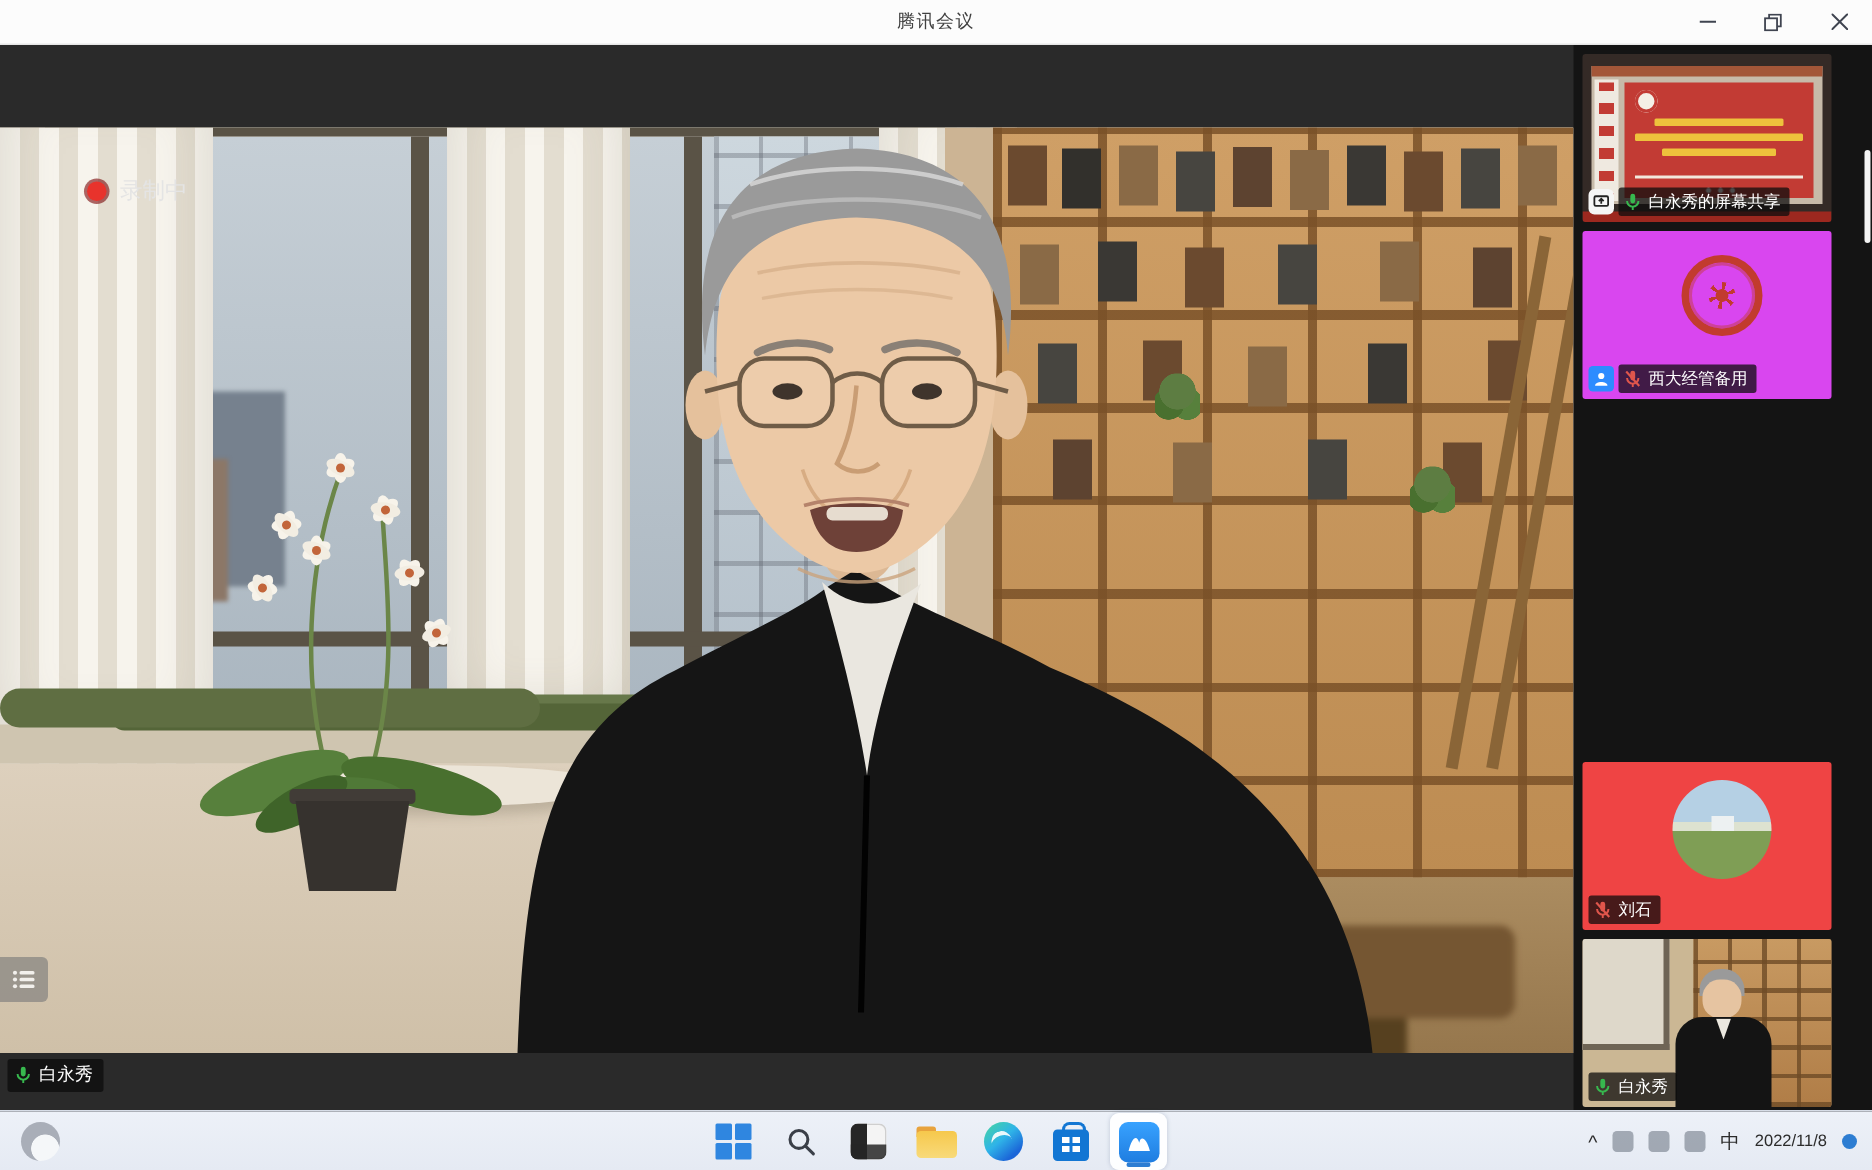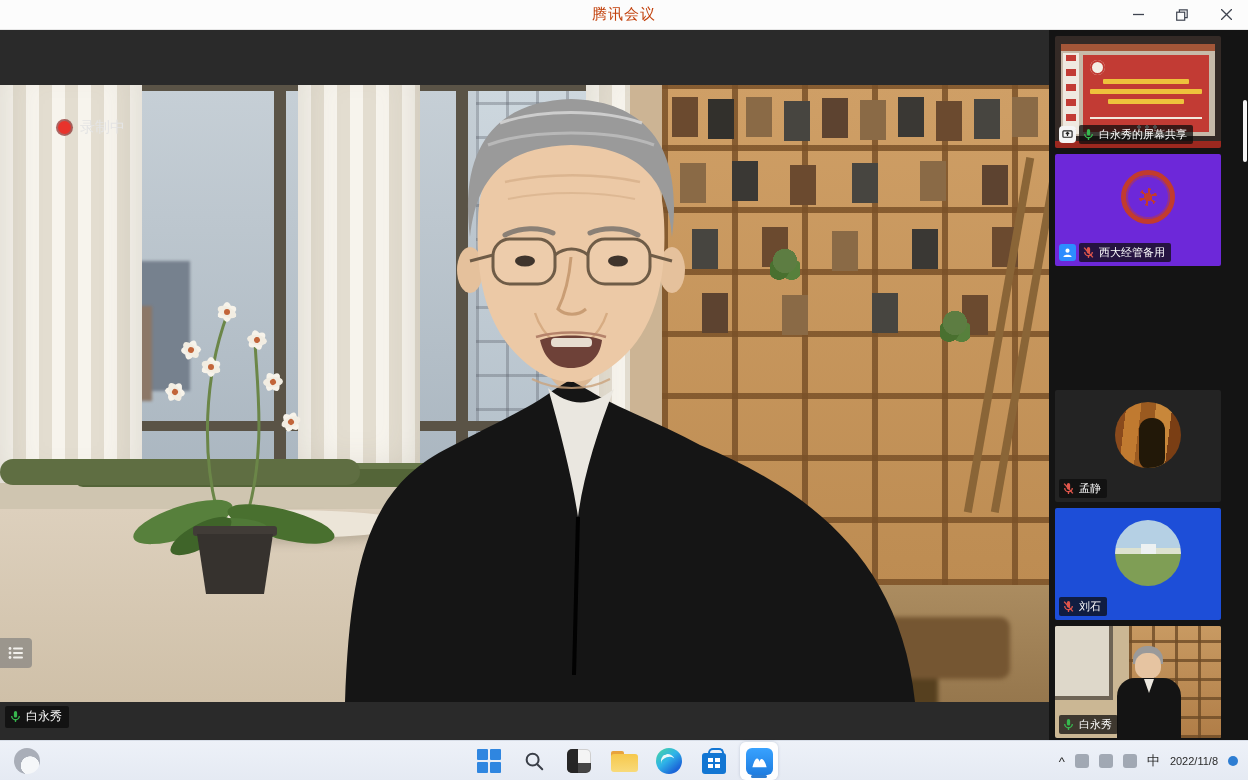--- a/index.html
+++ b/index.html
@@ -3,21 +3,21 @@
 <meta charset="utf-8">
 <style>
   *{margin:0;padding:0;box-sizing:border-box}
   html,body{width:1248px;height:780px;overflow:hidden;background:#000;
     font-family:"Liberation Sans","DejaVu Sans",sans-serif}
   .app{position:relative;width:1248px;height:780px;background:#181818}
 
   
   .titlebar{position:absolute;top:0;left:0;right:0;height:30px;background:#fcfcfc;
     border-bottom:1px solid #e6e6e6;display:flex;align-items:center;justify-content:center;z-index:30}
-  .title{font-size:15px;color:#c2410c;letter-spacing:1px}
+  .title{font-size:12px;color:#404040;letter-spacing:1px}
   .win-controls{position:absolute;right:0;top:0;height:29px;display:flex}
   .wc{width:44px;height:29px;display:flex;align-items:center;justify-content:center;color:#3f4450}
   .wc svg{display:block}
 
   
   .content{position:absolute;top:30px;left:0;width:1248px;height:710px;background:#141414}
   .main-tile{position:absolute;left:0;top:0;width:1049px;height:710px;background:#2a2a2a;overflow:hidden}
   .scene{position:absolute;left:0;top:55px;width:1049px;height:617px;overflow:hidden;
     background:linear-gradient(#e7ddcc,#d8cdba)}
 
@@ -98,22 +98,22 @@
   .badge{width:17px;height:17px;border-radius:3px;display:flex;align-items:center;justify-content:center;flex:0 0 auto}
   .badge-blue{background:#2d8cff;color:#fff}
   .badge-orange{background:#f2953c;color:#fff}
   .badge-share{background:#f5f5f5;color:#222;border-radius:4px}
 
   
   .sidebar{position:absolute;left:1055px;top:0;width:186px;height:710px}
   .tile{position:absolute;left:0;width:166px;height:112px;background:#151515;overflow:hidden;border-radius:2px}
   .tile .tagrow{left:4px;bottom:4px}
   .tile .tag{font-size:11px;padding:2px 6px 2px 3px;max-width:168px;overflow:hidden}
-  .t1{top:6px;background:#342a26}.t2{top:124px;background:#6d28d9}.t3{top:242px}
-  .t4{top:360px;background:#232323}.t5{top:478px;background:#1d4ed8}.t6{top:596px}
+  .t1{top:6px;background:#342a26}.t2{top:124px;background:#d946ef}.t3{top:242px}
+  .t4{top:360px;background:#232323}.t5{top:478px;background:#ef4444}.t6{top:596px}
 
   
   .t1 .winx{position:absolute;left:6px;top:8px;right:6px;bottom:12px;background:#c7baa9}
   .t1 .appbar{position:absolute;left:0;top:0;right:0;height:7px;background:#a35638}
   .t1 .deck{position:absolute;left:2px;top:9px;width:16px;bottom:2px;background:#efe9e0;
     background-image:repeating-linear-gradient(0deg,#c23b34 0 7px,transparent 7px 15px);
     background-size:10px 100%;background-position:3px 2px;background-repeat:no-repeat}
   .t1 .slide{position:absolute;left:22px;right:6px;top:11px;bottom:4px;background:#c23b34}
   .t1 .seal1{position:absolute;left:7px;top:5px;width:15px;height:15px;border-radius:50%;background:#f4efe6;
     box-shadow:inset 0 0 0 2px #c23b34}
@@ -401,34 +401,20 @@
                 <path d="M5 11a7 7 0 0 0 14 0" fill="none" stroke="currentColor" stroke-width="2.4"></path>
                 <line x1="12" y1="18" x2="12" y2="22" stroke="currentColor" stroke-width="2.4"></line>
                 <line x1="4" y1="3" x2="20" y2="21" stroke="currentColor" stroke-width="2.6"></line>
               </svg>
             <span>西大经管备用</span>
           </span>
         </div>
       </div>
 
 
-      <div class="tile t4">
-        <div class="avatar a4"></div>
-        <div class="tagrow">
-          <span class="tag">
-            <svg class="mic mic-off" viewBox="0 0 24 24">
-                <rect x="9" y="2" width="6" height="12" rx="3" fill="currentColor"></rect>
-                <path d="M5 11a7 7 0 0 0 14 0" fill="none" stroke="currentColor" stroke-width="2.4"></path>
-                <line x1="12" y1="18" x2="12" y2="22" stroke="currentColor" stroke-width="2.4"></line>
-                <line x1="4" y1="3" x2="20" y2="21" stroke="currentColor" stroke-width="2.6"></line>
-              </svg>
-            <span>孟静</span>
-          </span>
-        </div>
-      </div>
 
       <div class="tile t5">
         <div class="avatar a5"></div>
         <div class="tagrow">
           <span class="tag">
             <svg class="mic mic-off" viewBox="0 0 24 24">
                 <rect x="9" y="2" width="6" height="12" rx="3" fill="currentColor"></rect>
                 <path d="M5 11a7 7 0 0 0 14 0" fill="none" stroke="currentColor" stroke-width="2.4"></path>
                 <line x1="12" y1="18" x2="12" y2="22" stroke="currentColor" stroke-width="2.4"></line>
                 <line x1="4" y1="3" x2="20" y2="21" stroke="currentColor" stroke-width="2.6"></line>

